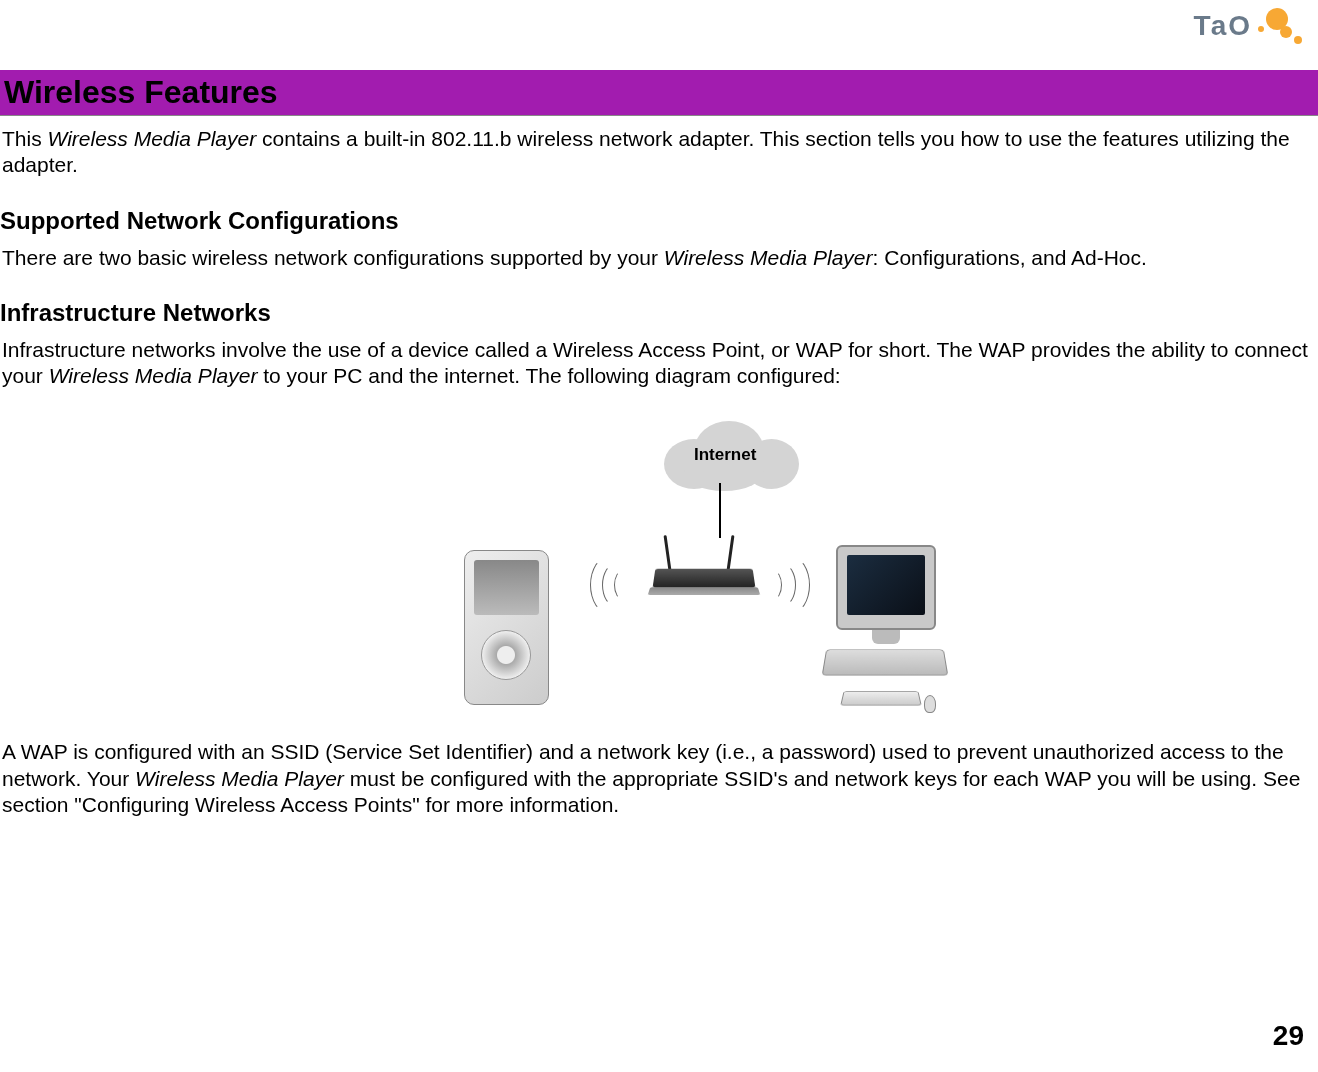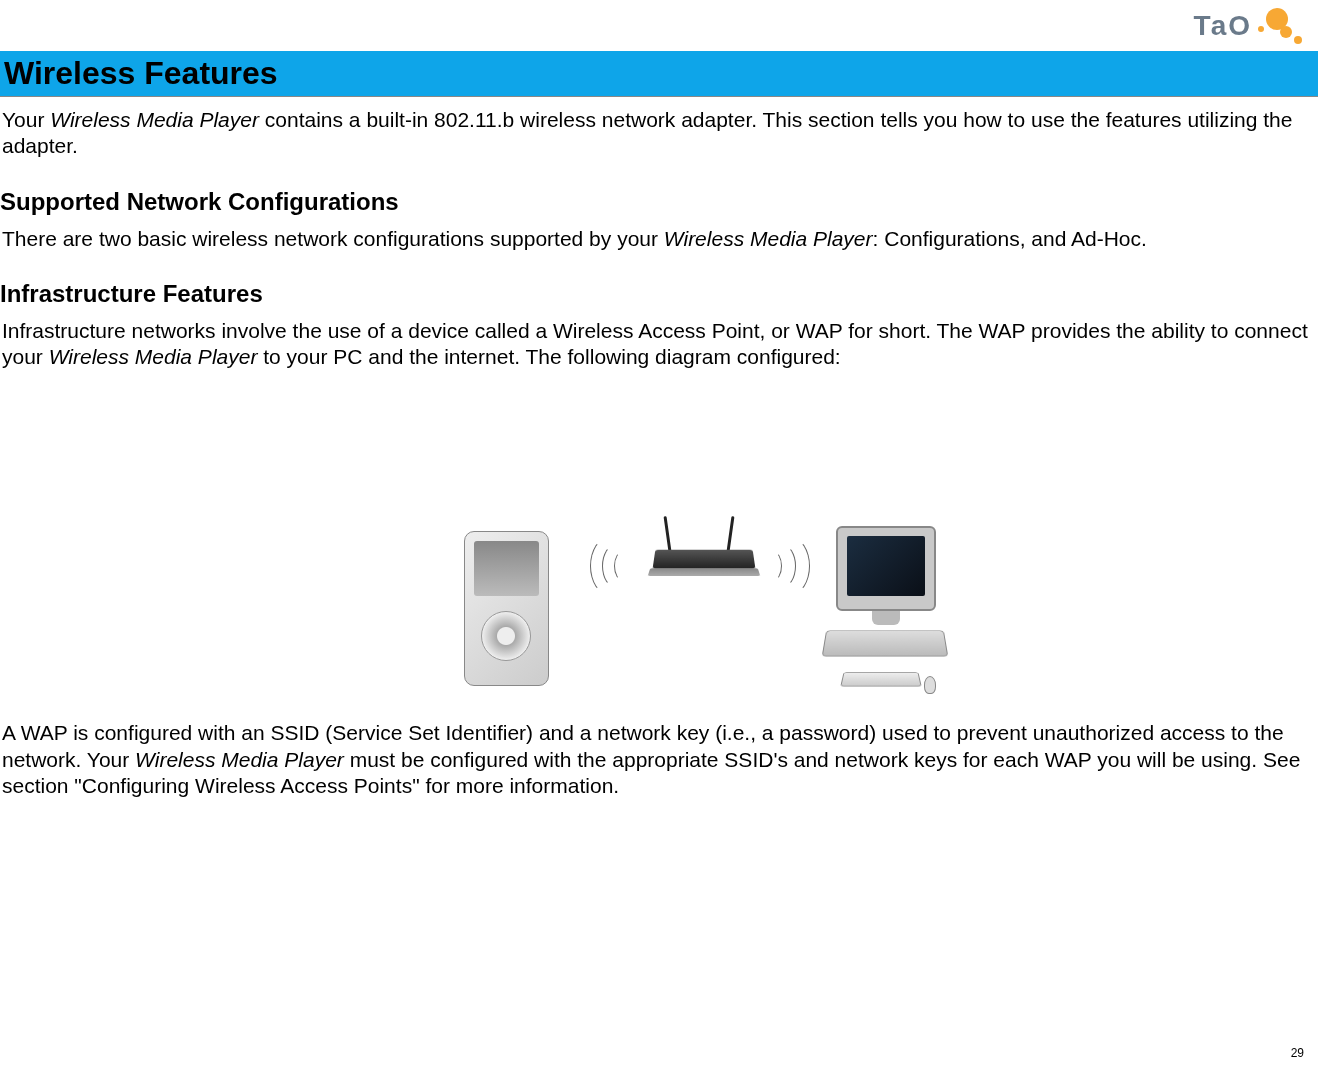--- a/index.html
+++ b/index.html
@@ -7,21 +7,21 @@
       font-family: Arial, Helvetica, sans-serif;
       font-size: 21px;
       color: #000;
       padding: 0;
       width: 1318px;
       height: 1072px;
       position: relative;
       background: #fff;
     }
     .header {
-      height: 51px;
+      height: 70px;
       position: relative;
     }
     .logo {
       position: absolute;
       right: 10px;
       top: 6px;
       display: flex;
       align-items: center;
       gap: 6px;
     }
@@ -43,21 +43,21 @@
       background: #f7a834;
     }
     .dot.big { width: 22px; height: 22px; top: 2px; left: 8px; }
     .dot.med { width: 12px; height: 12px; top: 20px; left: 22px; }
     .dot.sm1 { width: 8px; height: 8px; top: 30px; left: 36px; }
     .dot.sm2 { width: 6px; height: 6px; top: 20px; left: 0px; }
 
     .h1 {
       font-size: 32px;
       font-weight: bold;
-      background: #0ea5e9;
+      background: #a21caf;
       border-bottom: 1px solid #888;
       padding: 4px 4px;
       margin-bottom: 10px;
     }
     .para {
       margin: 8px 0 26px 2px;
       line-height: 1.25;
     }
     .h2 {
       font-size: 24px;
@@ -263,58 +263,69 @@
       width: 12px;
       height: 18px;
       background: #ddd;
       border: 1px solid #888;
       border-radius: 50% 50% 40% 40%;
     }
 
     .page-num {
       position: absolute;
       right: 14px;
-      bottom: 12px;
-      font-size: 12px;
+      bottom: 20px;
+      font-size: 28px;
+      font-weight: bold;
     }
   </style>
 </head>
 <body>
 
 <div class="header">
   <div class="logo">
     <span class="logo-text">TaO</span>
     <span class="logo-dots">
       <span class="dot big"></span>
       <span class="dot med"></span>
       <span class="dot sm1"></span>
       <span class="dot sm2"></span>
     </span>
   </div>
 </div>
 
 <div class="h1">Wireless Features</div>
 
 <p class="para">
-  <span>Your </span><span class="italic">Wireless Media Player</span><span> contains a built-in 802.11.b wireless network adapter.  This section tells you how to use the features utilizing the adapter.</span>
+  <span>This </span><span class="italic">Wireless Media Player</span><span> contains a built-in 802.11.b wireless network adapter.  This section tells you how to use the features utilizing the adapter.</span>
 </p>
 
 <div class="h2">Supported Network Configurations</div>
 
 <p class="para">
   <span>There are two basic wireless network configurations supported by your </span><span class="italic">Wireless Media Player</span><span>: Configurations, and Ad-Hoc.</span>
 </p>
 
-<div class="h2">Infrastructure Features</div>
+<div class="h2">Infrastructure Networks</div>
 
 <p class="para">
   <span>Infrastructure networks involve the use of a device called a Wireless Access Point, or WAP for short.  The WAP provides the ability to connect your </span><span class="italic">Wireless Media Player</span><span> to your PC and the internet.  The following diagram configured:</span>
 </p>
 
 <div class="diagram">
+  <div class="cloud">
+    <div class="cloud-body">
+      <div class="cloud-blob cb1"></div>
+      <div class="cloud-blob cb2"></div>
+      <div class="cloud-blob cb3"></div>
+      <div class="cloud-blob cb4"></div>
+    </div>
+    <div class="cloud-label">Internet</div>
+    <div class="cloud-line"></div>
+  </div>
 
   <div class="router">
     <div class="antenna ant1"></div>
     <div class="antenna ant2"></div>
     <div class="router-body"></div>
     <div class="router-base"></div>
   </div>
 
   <div class="waves-left">
     <div class="wave wl1"></div>

